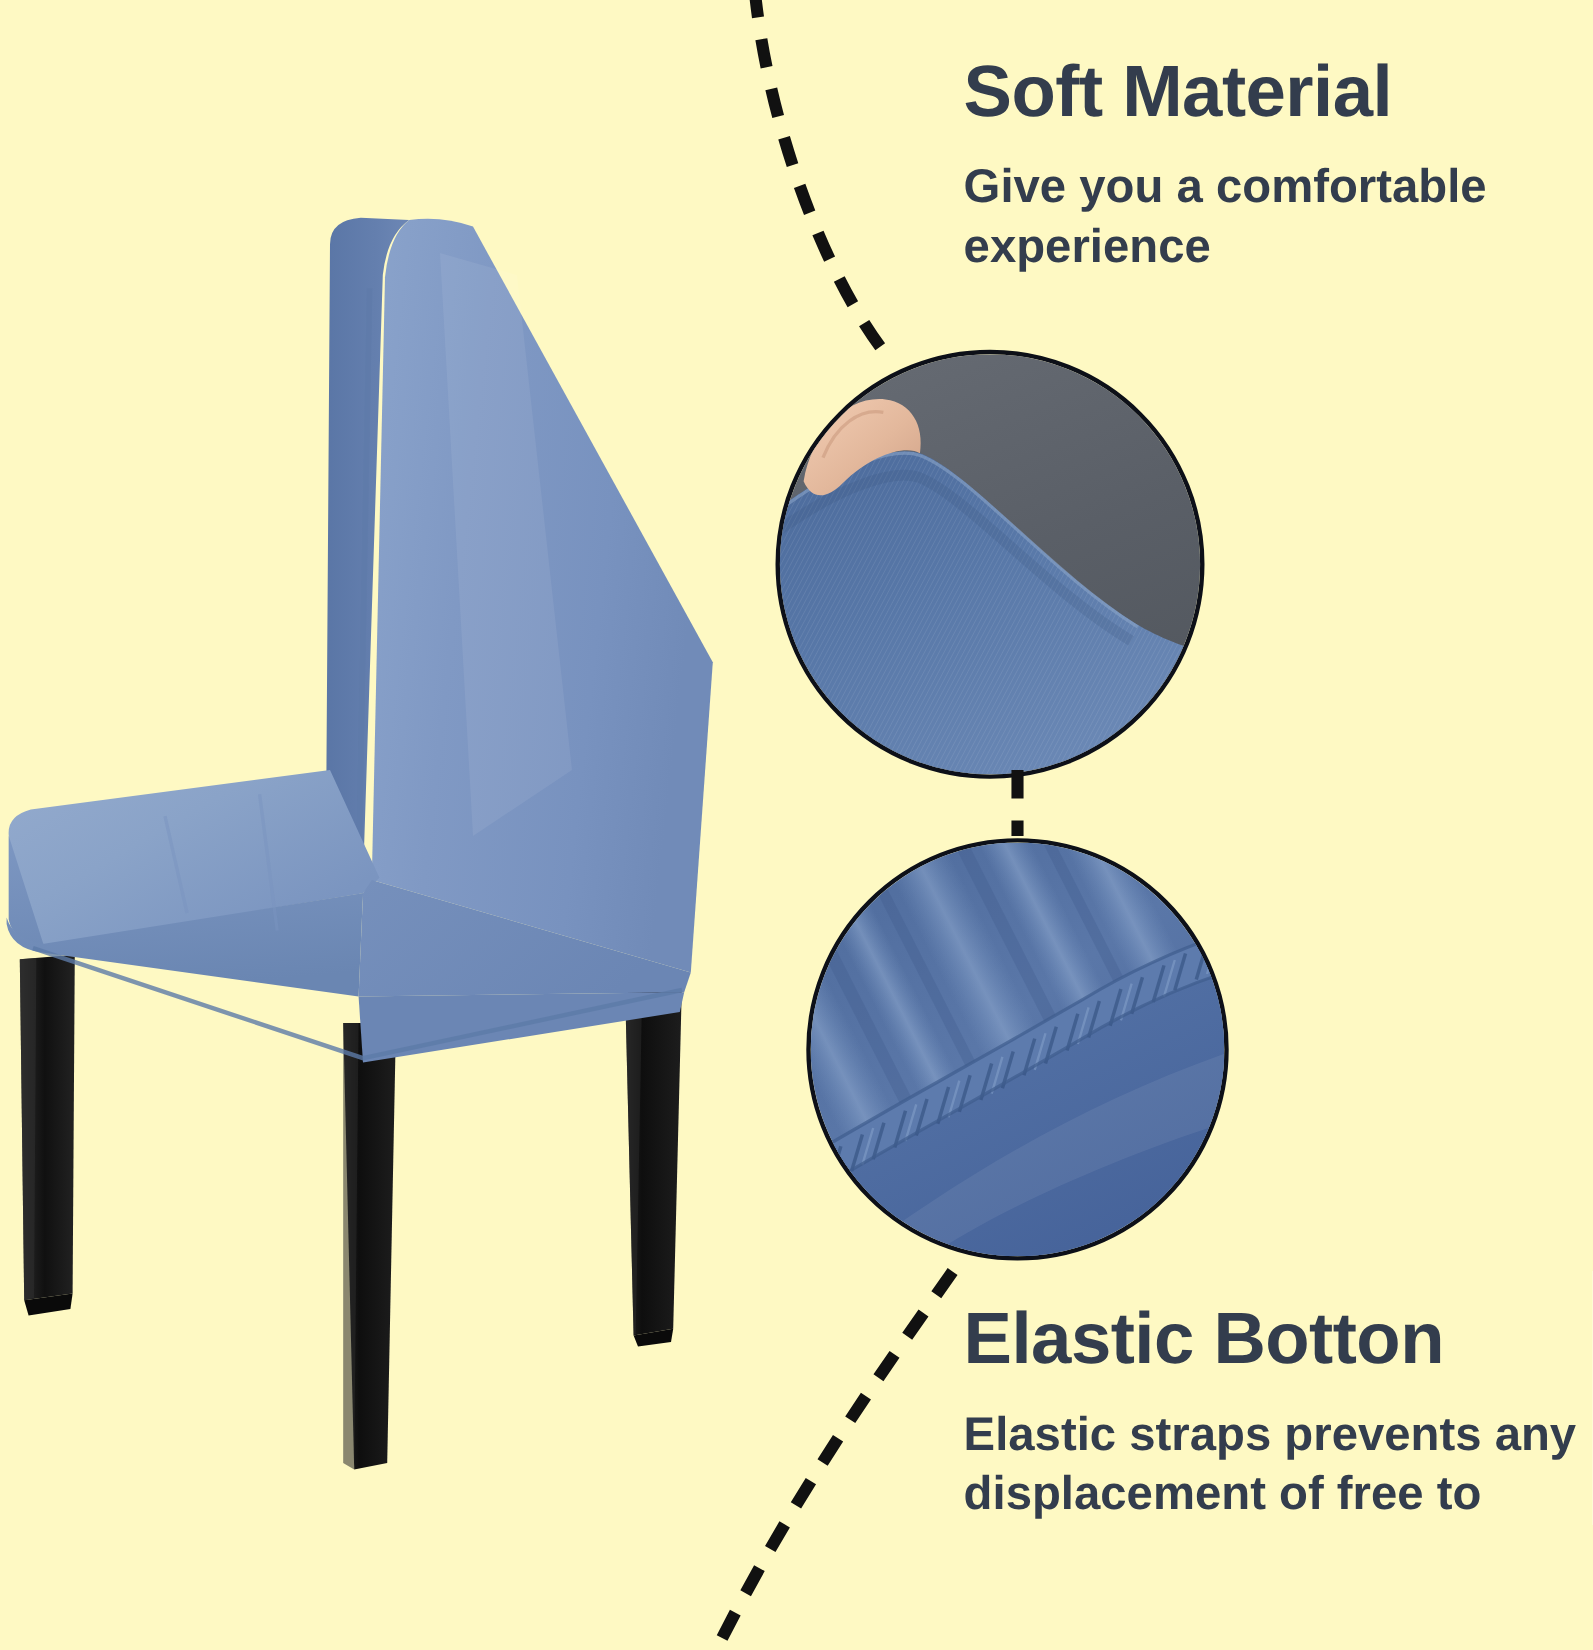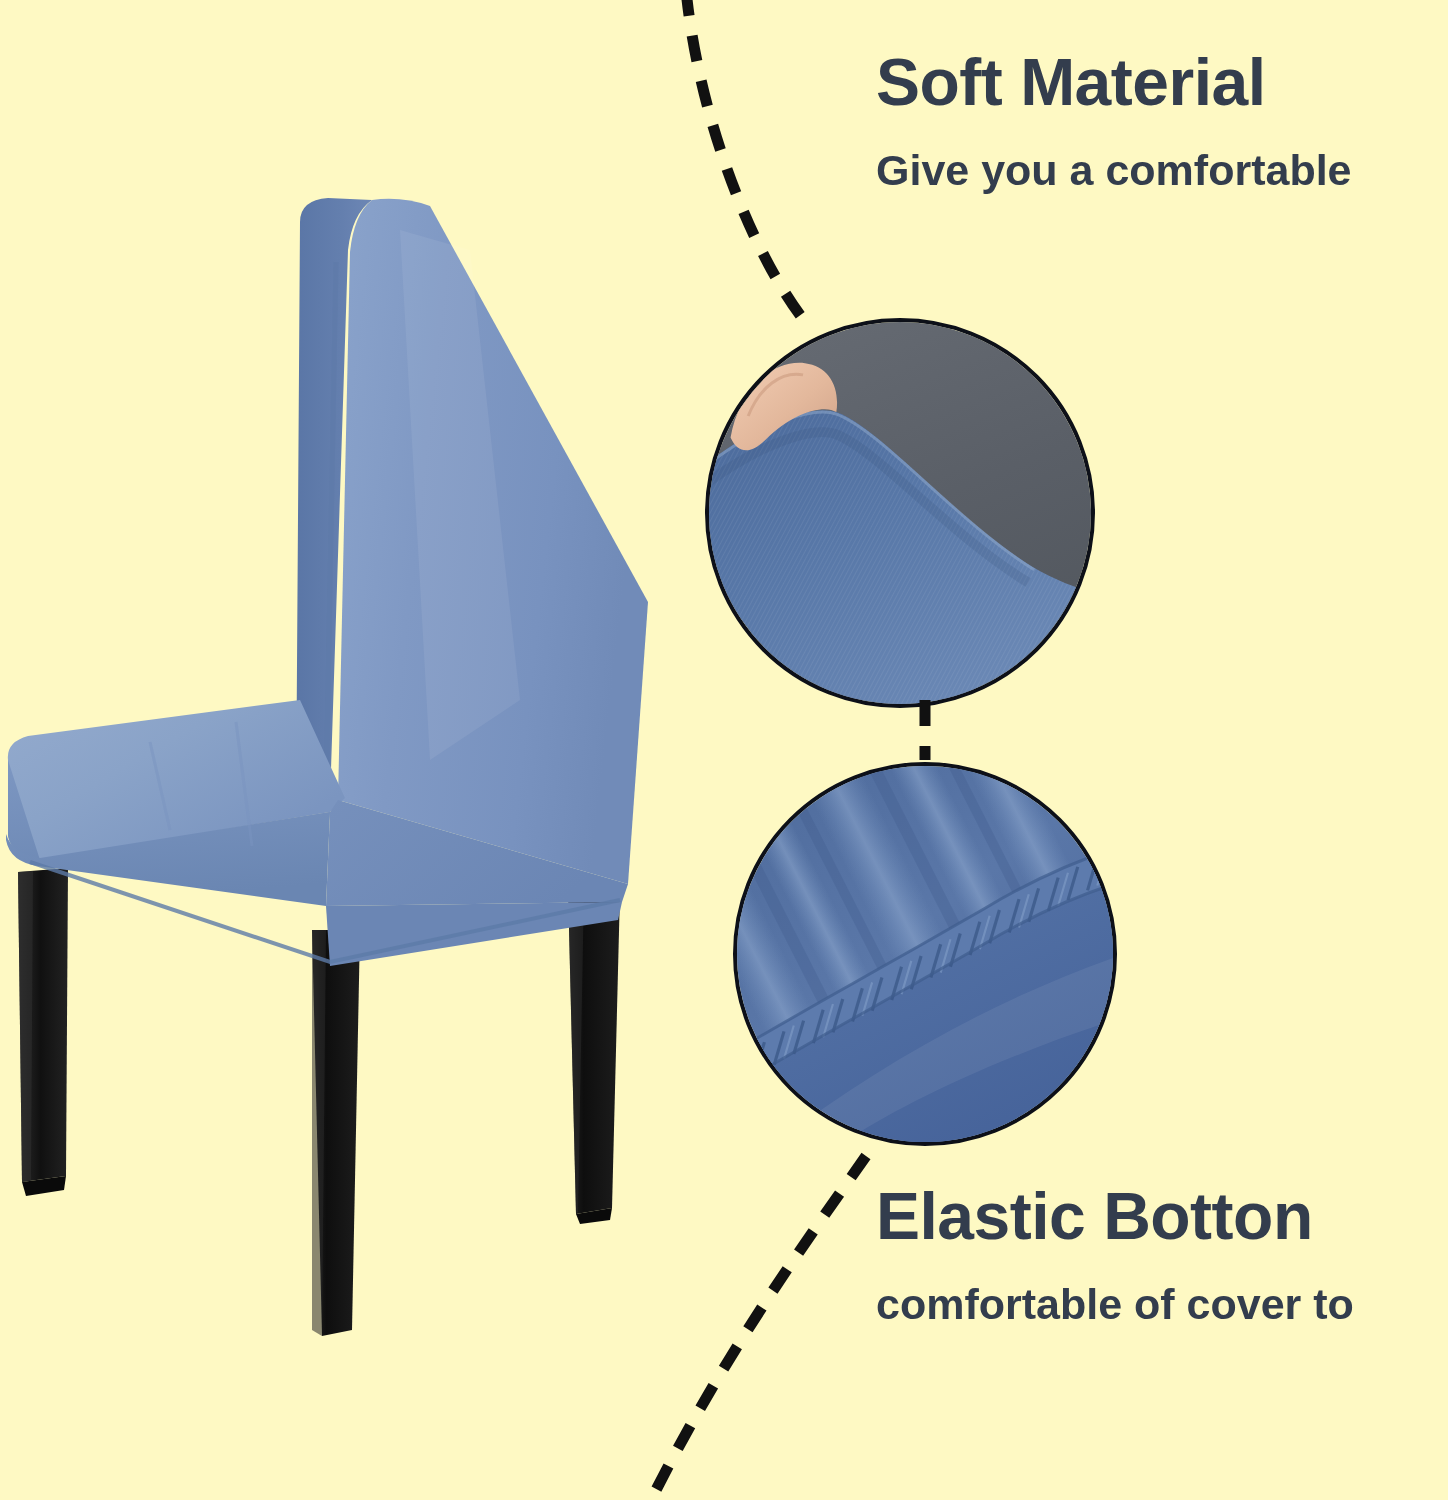--- a/index.html
+++ b/index.html
@@ -303,20 +303,22 @@
 
     <path d="M686,-10 C700,130 760,270 812,330" fill="none" stroke="#111111" stroke-width="11" stroke-dasharray="26 20" stroke-linecap="butt"></path>
     <path d="M866,1156 C800,1250 720,1360 646,1510" fill="none" stroke="#111111" stroke-width="11" stroke-dasharray="26 20" stroke-linecap="butt"></path>
 
     <path d="M925,700 L925,760" fill="none" stroke="#111111" stroke-width="11" stroke-dasharray="26 20" stroke-linecap="butt"></path>
   </svg>
 
   <div class="feature-block" id="soft-material-block">
     <h2 class="feature-title">Soft Material</h2>
     <p class="feature-desc">Give you a comfortable</p>
+    <p class="feature-desc">experience</p>
   </div>
 
   <div class="feature-block" id="elastic-bottom-block">
     <h2 class="feature-title">Elastic Botton</h2>
-    <p class="feature-desc">comfortable of cover to</p>
+    <p class="feature-desc">Elastic straps prevents any</p>
+    <p class="feature-desc">displacement of free to</p>
   </div>
 
 </div>
 
 </body></html>

